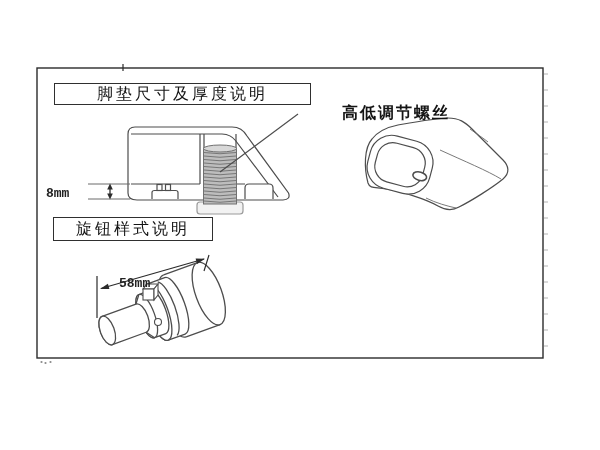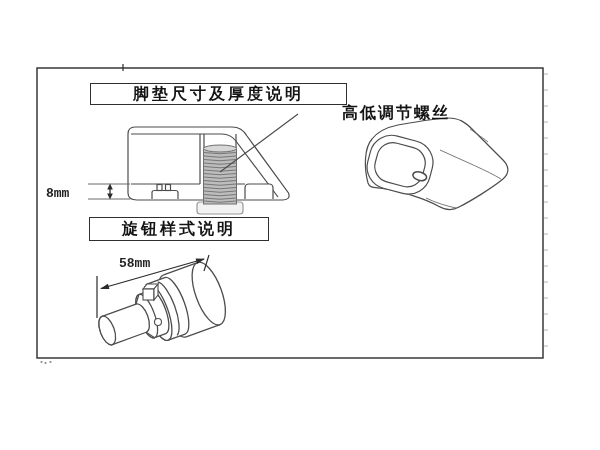--- a/index.html
+++ b/index.html
@@ -4,30 +4,30 @@
 <style>
   html,body{margin:0;padding:0;background:#fff;}
   .canvas{
     position:relative;width:600px;height:450px;background:#ffffff;overflow:hidden;
     font-family:"Liberation Sans",sans-serif;
   }
   .canvas svg{position:absolute;left:0;top:0;}
   .t-box{
     position:absolute;border:1px solid #2f2f2f;background:#ffffff;
     display:flex;align-items:center;justify-content:center;
-    font-weight:bold;font-size:16px;letter-spacing:3px;color:#141414;
-    box-sizing:border-box;white-space:nowrap;margin-left:36px;
+    font-weight:normal;font-size:16px;letter-spacing:3px;color:#141414;
+    box-sizing:border-box;white-space:nowrap;
   }
   .box-footpad{left:54px;top:83px;width:257px;height:22px;}
-  .box-knob{left:53px;top:217px;width:180px;height:24px;}
+  .box-knob{left:53px;top:217px;width:160px;height:24px;}
   .lbl{position:absolute;color:#141414;white-space:nowrap;}
   .lbl-screw{left:299px;top:103px;font-size:16px;font-weight:bold;letter-spacing:2px;margin-left:43px;}
   .lbl-dim{font-family:"Liberation Mono","DejaVu Sans Mono",monospace;font-size:13px;font-weight:bold;color:#222;}
   .lbl-8mm{left:46px;top:186px;font-family:Liberation Mono, monospace;}
-  .lbl-58mm{left:119px;top:256px;}
+  .lbl-58mm{left:119px;top:276px;}
 </style>
 </head>
 <body>
 
 <div class="canvas">
 
   <svg width="600" height="450" viewBox="0 0 600 450">
 
     <g>
       <rect x="37" y="68" width="506" height="290" fill="none" stroke="#2b2b2b" stroke-width="1.4"></rect>

